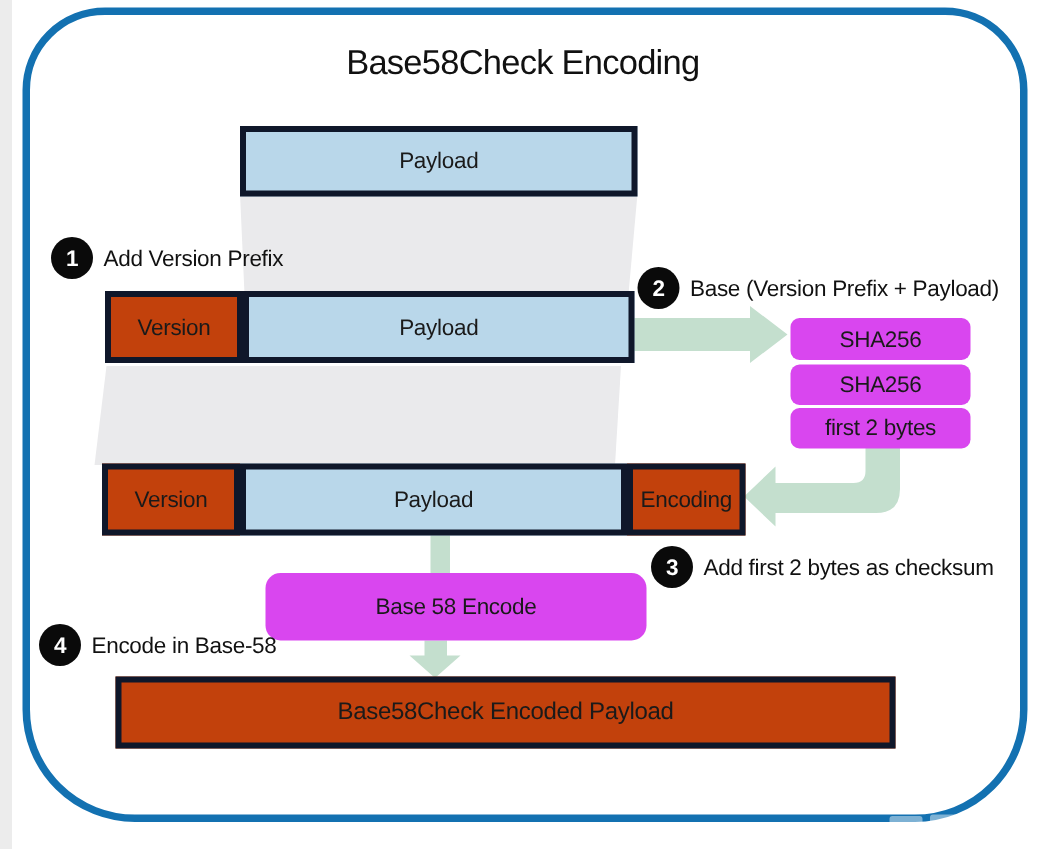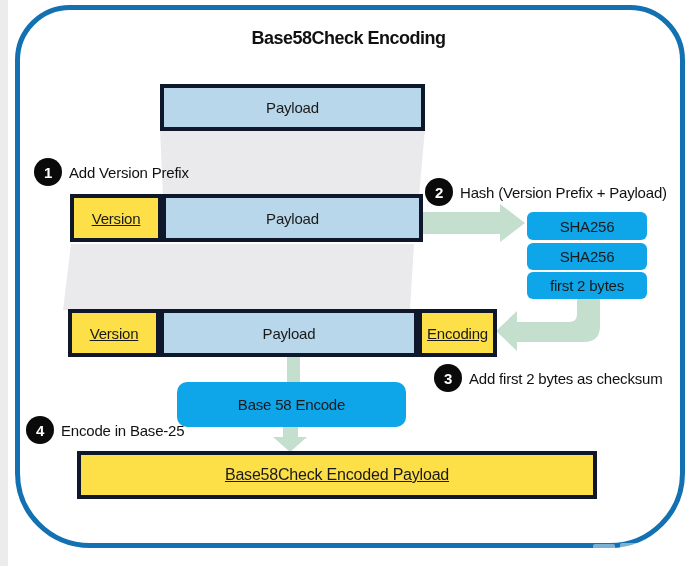--- a/index.html
+++ b/index.html
@@ -10,32 +10,32 @@
     color:#1a1a1a;
   }
   .edge-strip{position:absolute;left:0;top:0;width:8px;height:566px;background:#ececec;}
   .frame{
     position:absolute;left:15px;top:5px;width:660px;height:533px;
     border:5px solid #1371b1;
     border-radius:55px 55px 75px 75px;
   }
   .title{
     position:absolute;left:0;top:28px;width:697px;text-align:center;
-    font-size:18px;font-weight:bold;letter-spacing:-0.5px;color:#111;
+    font-size:23px;font-weight:normal;letter-spacing:-0.5px;color:#111;
   }
   svg.shapes{position:absolute;left:0;top:0;z-index:1;}
   .box{
     position:absolute;z-index:2;box-sizing:border-box;
     display:flex;align-items:center;justify-content:center;
     font-size:15px;letter-spacing:-0.2px;
   }
   .blue-border{border:4px solid #0f172a;}
   .fill-blue{background:#b9d7ea;}
-  .fill-white{background:#fde047;text-decoration:underline;}
-  .fill-green{background:#0ea5e9;border-radius:6px;}
+  .fill-white{background:#c2410c;}
+  .fill-green{background:#d946ef;border-radius:6px;}
   .step{
     position:absolute;z-index:3;display:flex;align-items:center;gap:7px;
     font-size:15px;letter-spacing:-0.2px;color:#111;white-space:nowrap;
   }
   .step-circle{
     width:28px;height:28px;border-radius:50%;background:#0a0a0a;
     color:#fff;font-weight:bold;font-size:15px;
     display:flex;align-items:center;justify-content:center;flex:0 0 auto;
   }
   .watermark{position:absolute;background:rgba(255,255,255,0.45);border-radius:2px;z-index:4;}
@@ -64,35 +64,35 @@
 <div class="box blue-border fill-blue" style="left:162px;top:194px;width:261px;height:48px;">Payload</div>
 
 <div class="box fill-green" style="left:527px;top:212px;width:120px;height:28px;">SHA256</div>
 <div class="box fill-green" style="left:527px;top:243px;width:120px;height:27px;">SHA256</div>
 <div class="box fill-green" style="left:527px;top:272px;width:120px;height:27px;">first 2 bytes</div>
 
 <div class="box blue-border fill-white" style="left:68px;top:309px;width:92px;height:48px;">Version</div>
 <div class="box blue-border fill-blue" style="left:160px;top:309px;width:258px;height:48px;">Payload</div>
 <div class="box blue-border fill-white" style="left:418px;top:309px;width:79px;height:48px;">Encoding</div>
 
-<div class="box fill-green" style="left:177px;top:382px;width:229px;height:45px;border-radius:10px;">Base 58 Encode</div>
+<div class="box fill-green" style="left:177px;top:382px;width:254px;height:45px;border-radius:10px;">Base 58 Encode</div>
 
 <div class="box blue-border fill-white" style="left:77px;top:451px;width:520px;height:48px;font-size:16px;">Base58Check Encoded Payload</div>
 
 <div class="step" style="left:34px;top:158px;">
   <div class="step-circle">1</div>
   <div>Add Version Prefix</div>
 </div>
 <div class="step" style="left:425px;top:178px;">
   <div class="step-circle">2</div>
-  <div>Hash (Version Prefix + Payload)</div>
+  <div>Base (Version Prefix + Payload)</div>
 </div>
 <div class="step" style="left:434px;top:364px;">
   <div class="step-circle">3</div>
   <div>Add first 2 bytes as checksum</div>
 </div>
 <div class="step" style="left:26px;top:416px;">
   <div class="step-circle">4</div>
-  <div>Encode in Base-25</div>
+  <div>Encode in Base-58</div>
 </div>
 
 <div class="watermark" style="left:593px;top:544px;width:22px;height:11px;"></div>
 <div class="watermark" style="left:620px;top:543px;width:26px;height:12px;"></div>
 
 </body></html>

